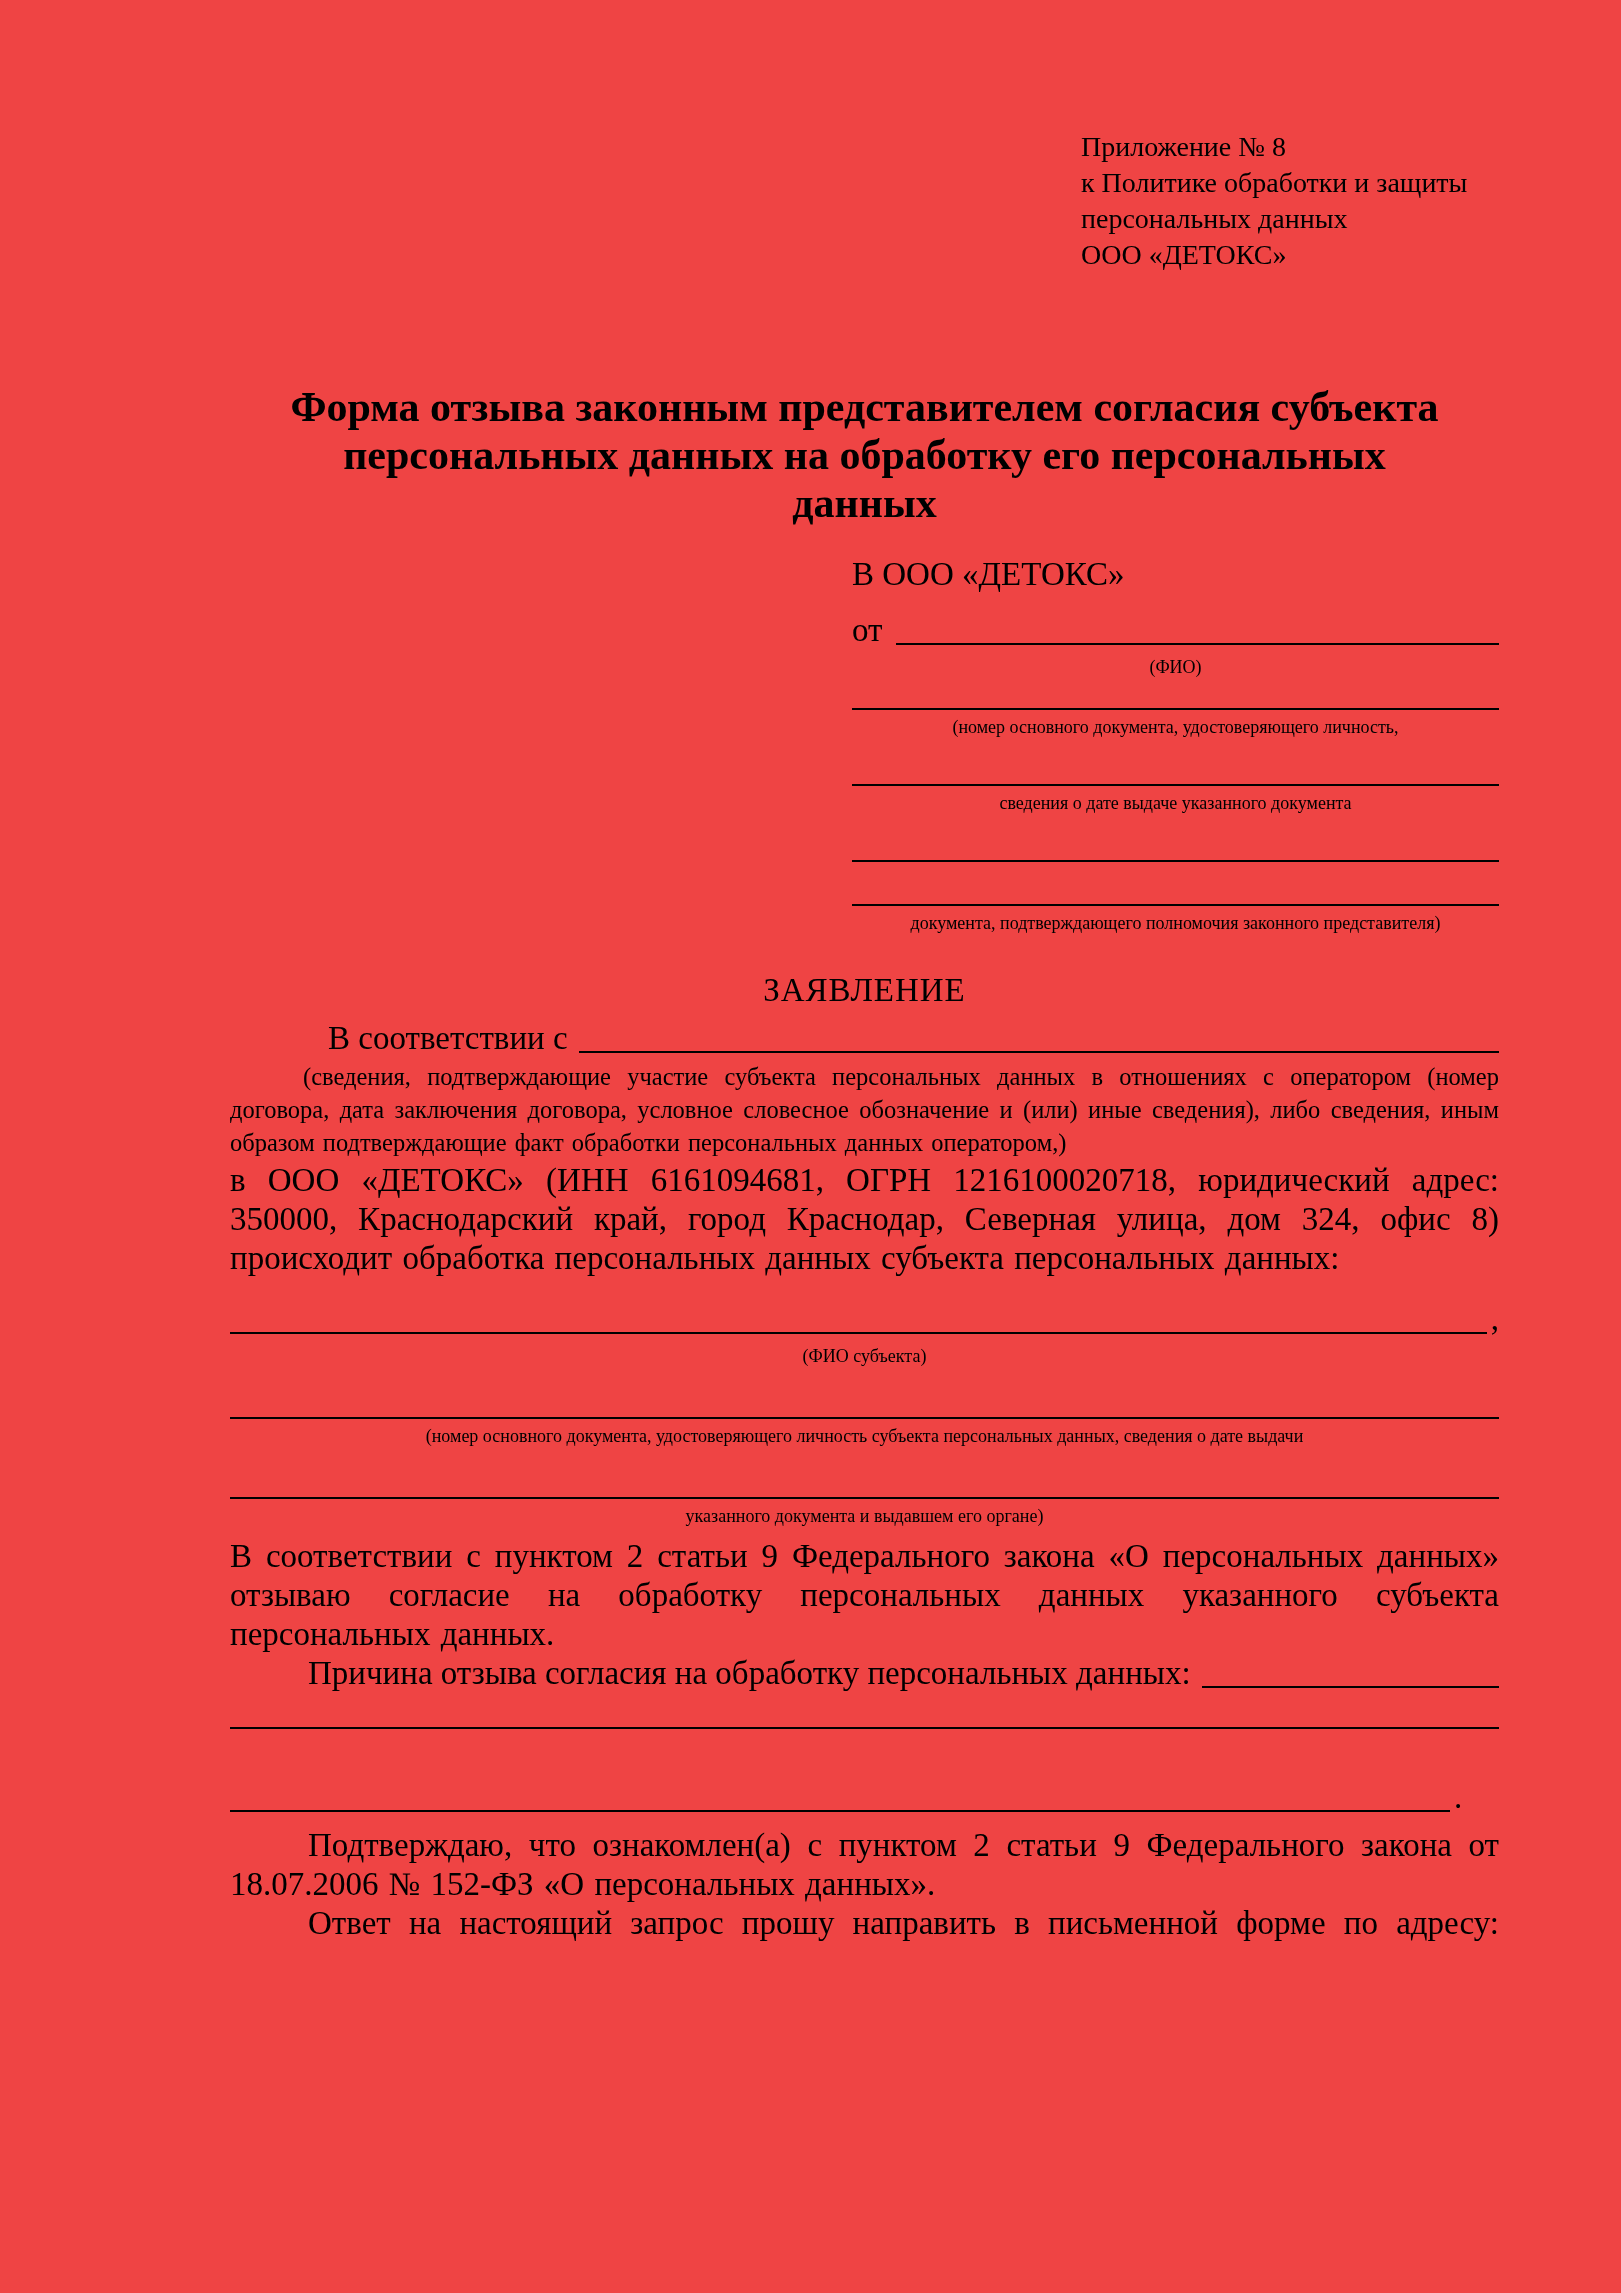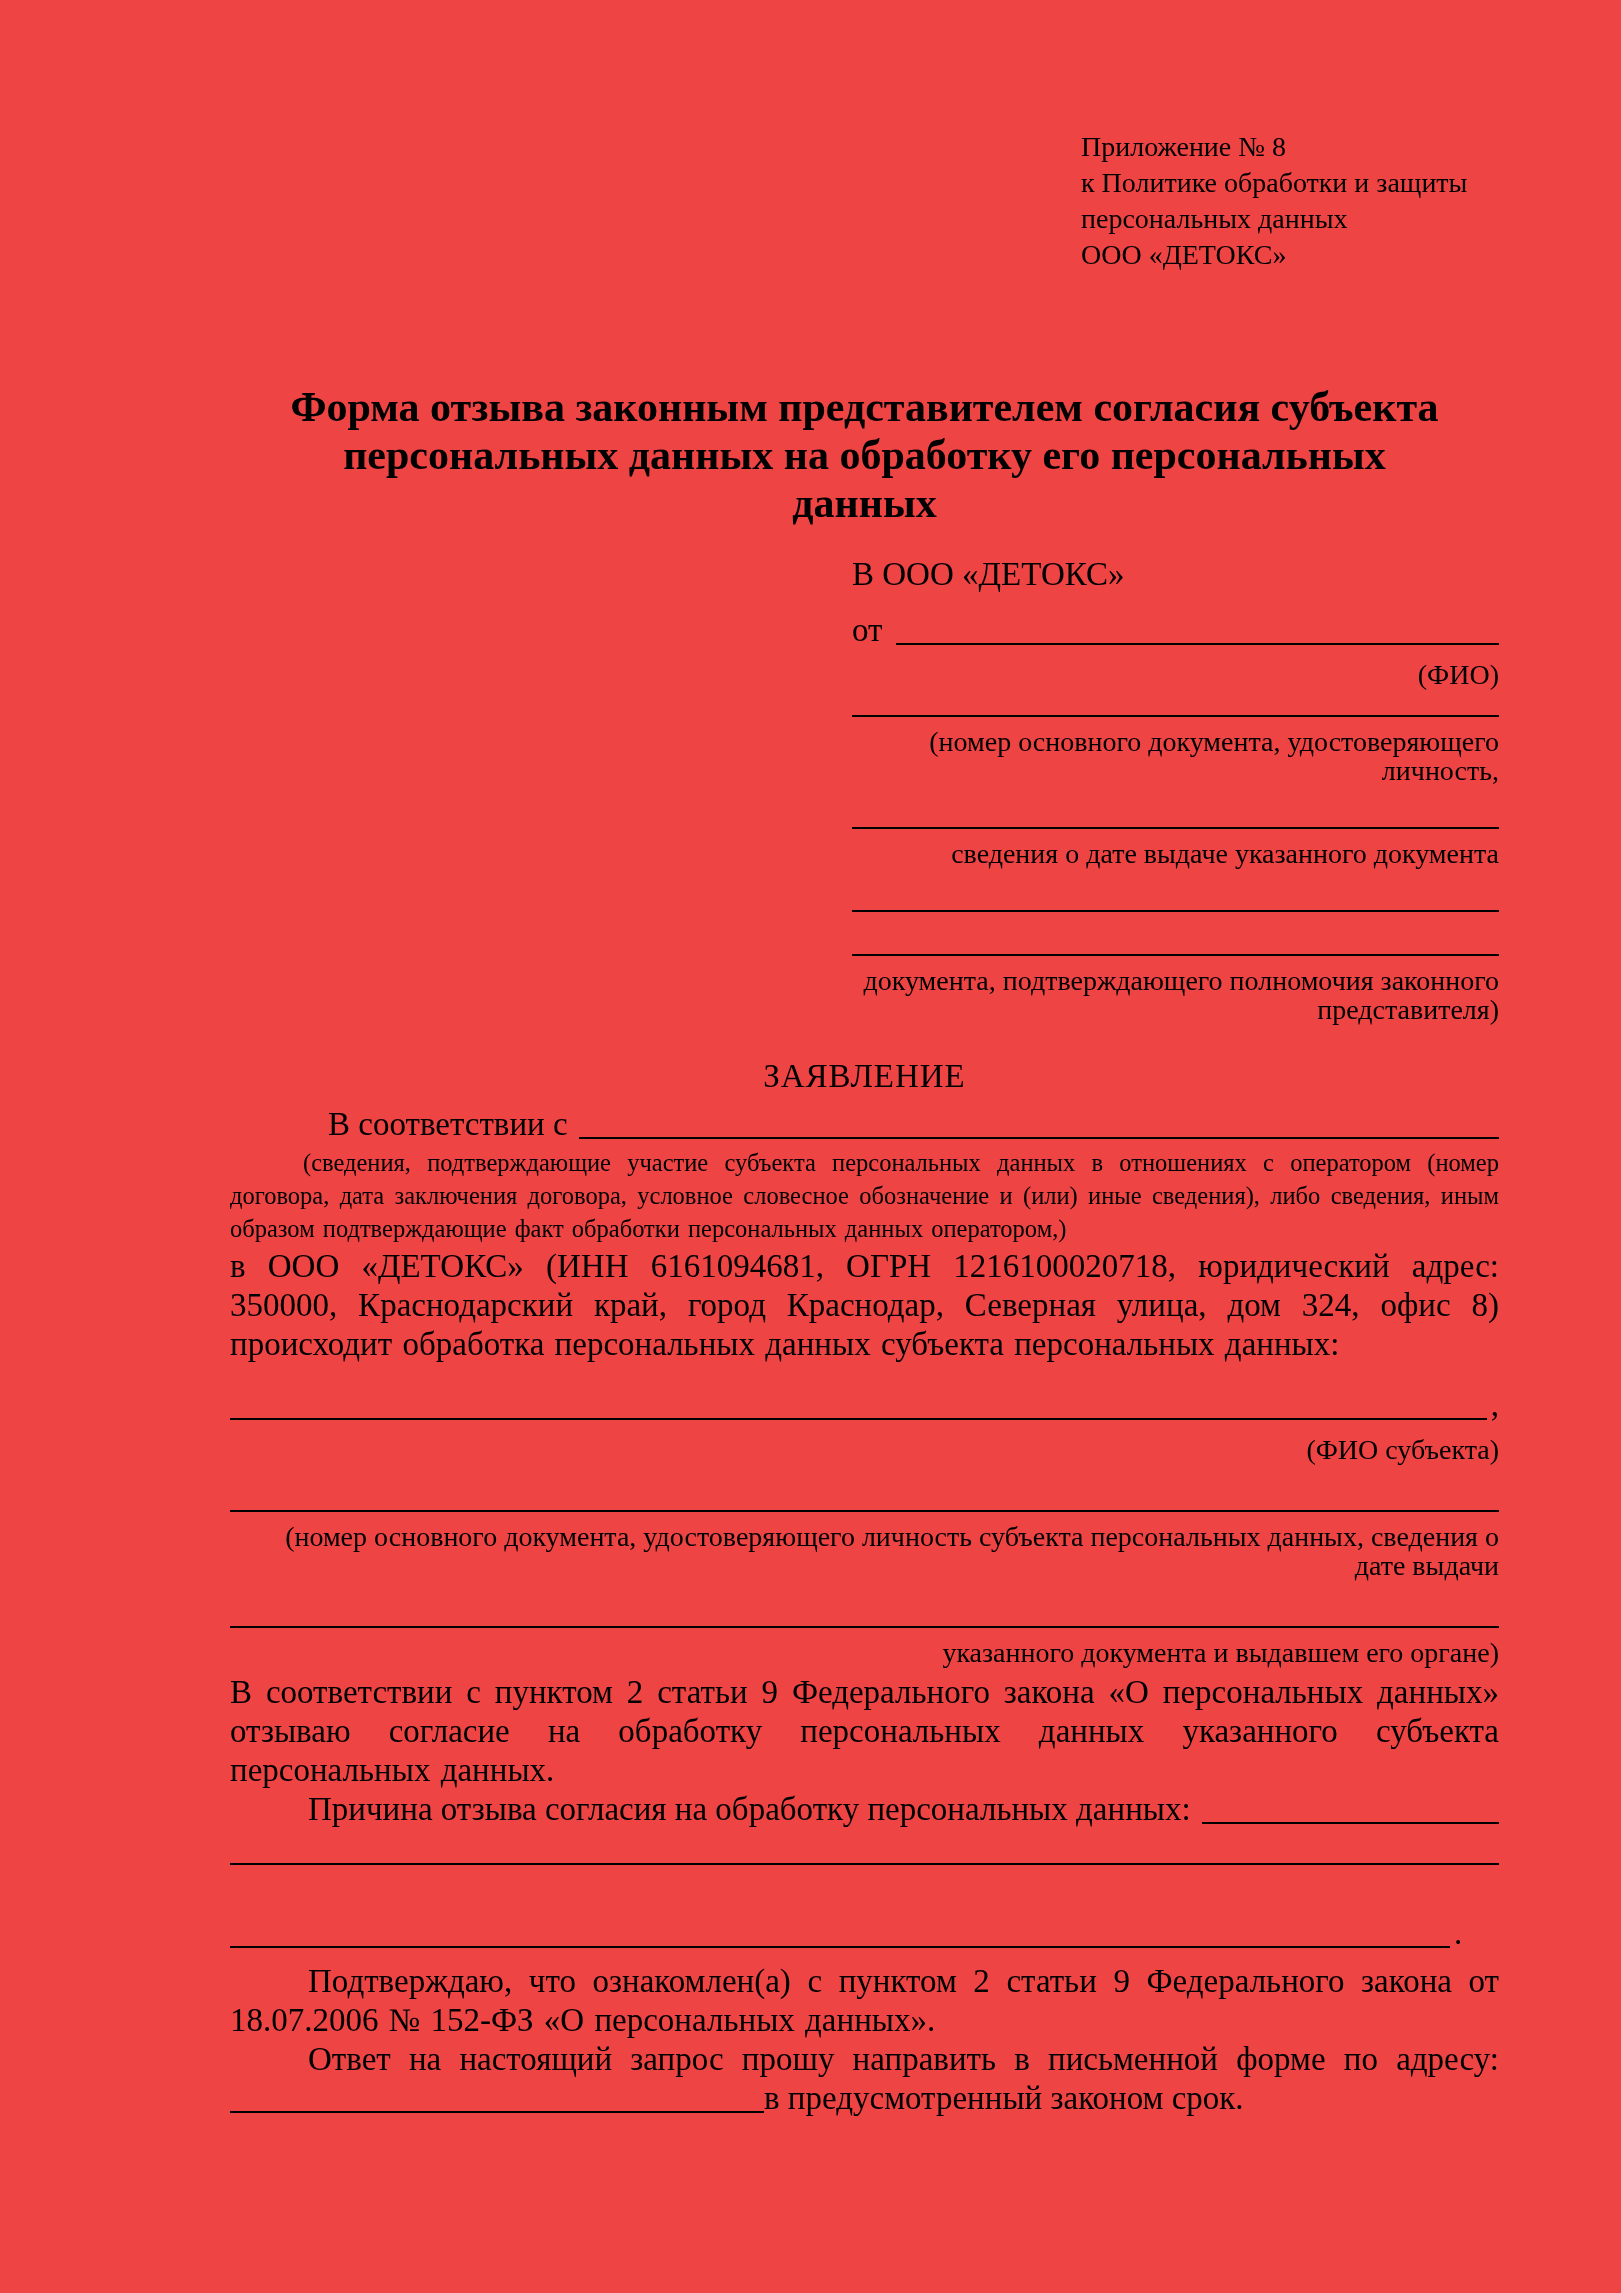--- a/index.html
+++ b/index.html
@@ -20,21 +20,21 @@
     text-align:center;font-weight:bold;
     font-size:42px;line-height:48px;
   }
 
   .recipient{margin-top:25.5px;margin-left:622px;}
   .rec-to{line-height:43px;}
   .row{display:flex;align-items:flex-end;}
   .fill{flex:1;border-bottom:2.9px solid #000;margin-bottom:4.9px;}
   .from-row{margin-top:15px;}
   .from-label{padding-right:13.7px;}
-  .caption{font-size:28px;line-height:29px;text-align:right;margin-top:10px;}
+  .caption{font-size:18px;line-height:29px;text-align:center;margin-top:3px;}
   .ugroup{margin-top:39px;}
   .ugroup-first{margin-top:23.5px;}
   .blank{border-bottom:2.9px solid #000;height:2.9px;}
 
   .heading{text-align:center;margin-top:33px;letter-spacing:1px;}
 
   .accord{margin-top:9.8px;display:flex;align-items:flex-end;}
   .accord-indent{width:98px;}
   .accord-label{padding-right:11.8px;white-space:nowrap;}
 
@@ -147,21 +147,17 @@
 
     <div class="blank blank1"></div>
     <div class="row blank2-row">
       <span class="blank2"></span>
       <span class="tail-char">.</span>
     </div>
 
     <p class="para confirm-para">Подтверждаю, что ознакомлен(а) с пунктом 2 статьи 9 Федерального закона от 18.07.2006 № 152-ФЗ «О персональных данных».</p>
 
     <p class="para reply-para">Ответ на настоящий запрос прошу направить в письменной форме по адресу:</p>
-    <div class="reply-tail-row">
-      <span class="reply-blank"></span>
-      <span>в предусмотренный законом срок.</span>
-    </div>
 
 
   </div>
 </div>
 
 
 </body></html>

